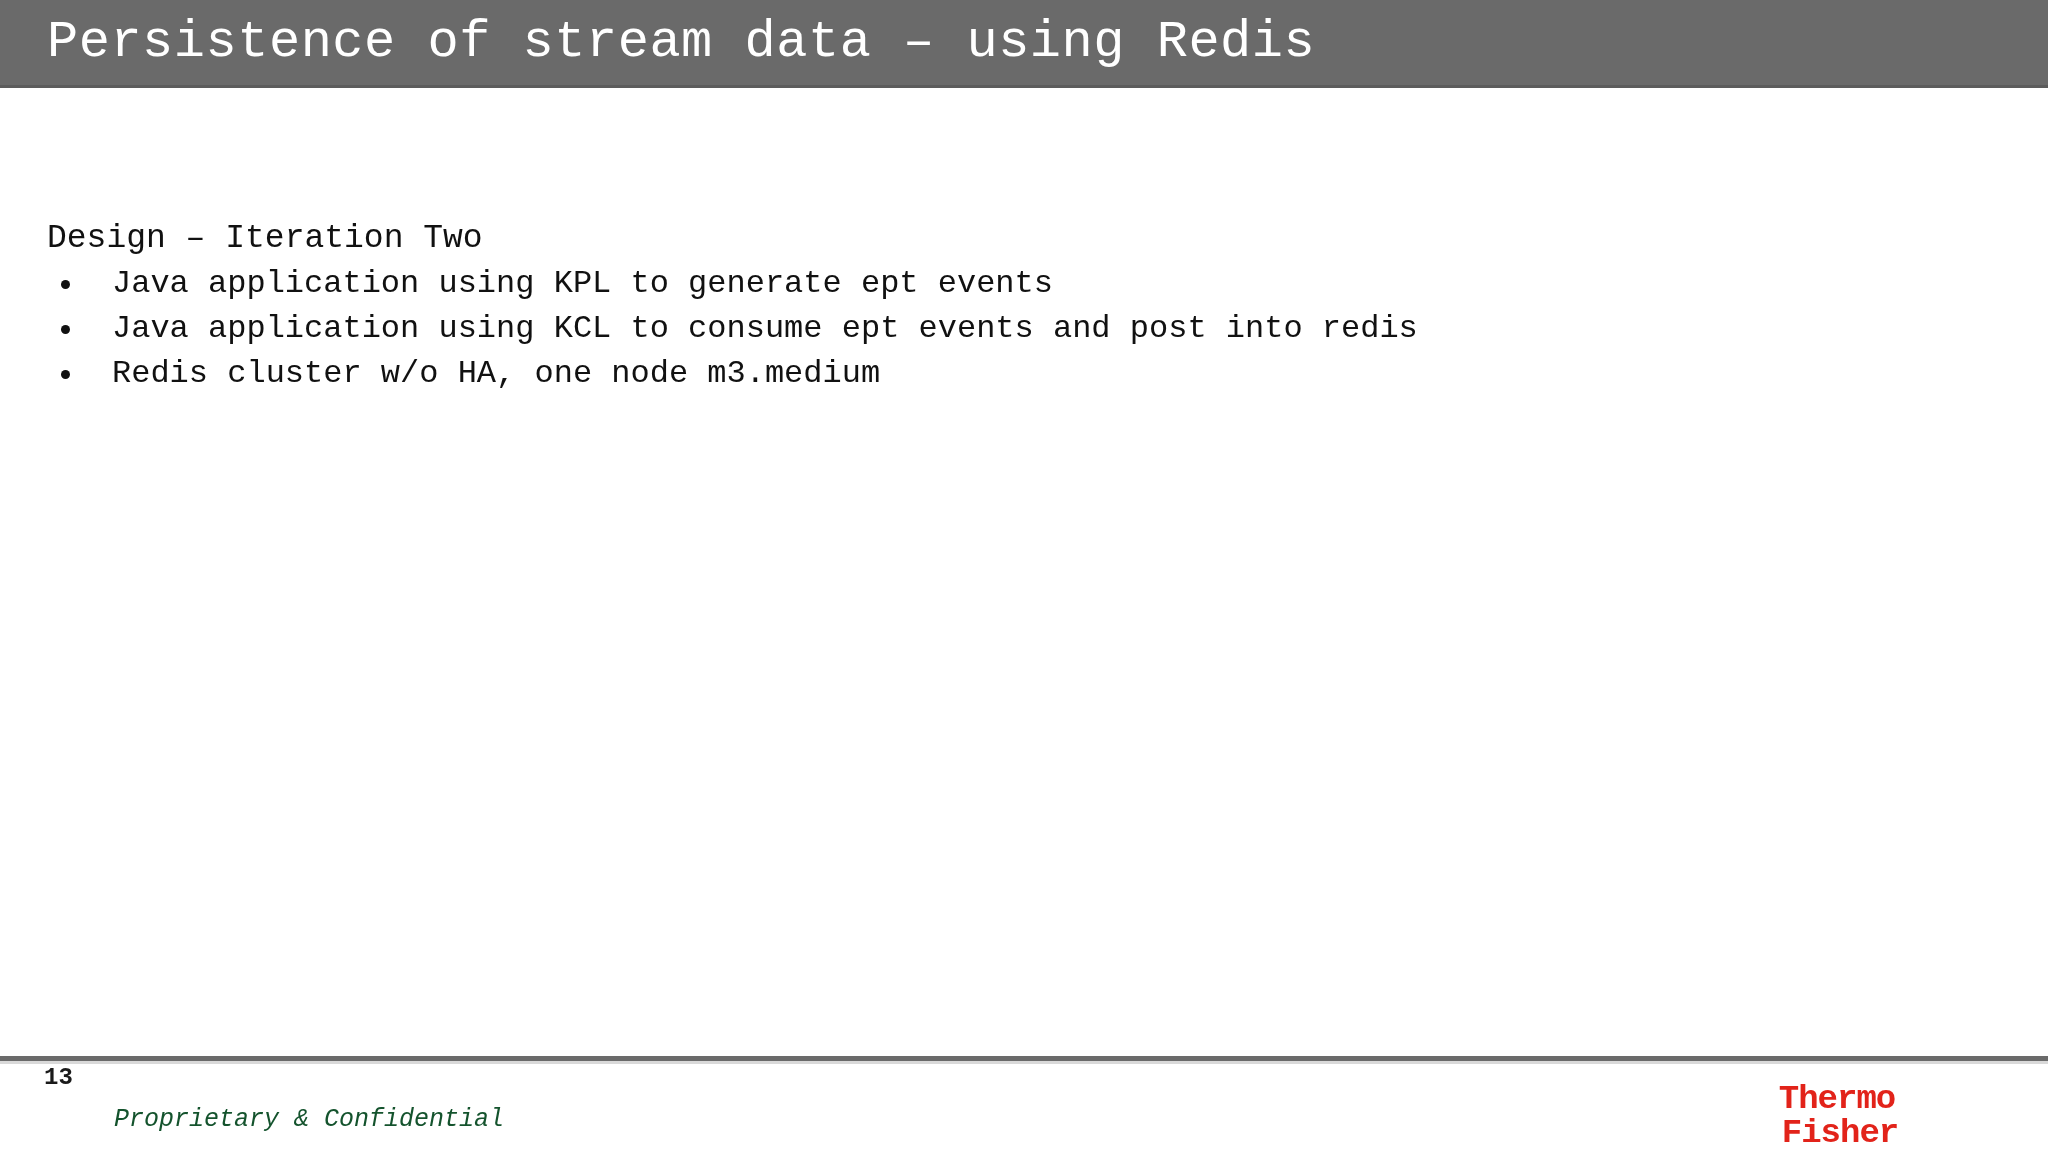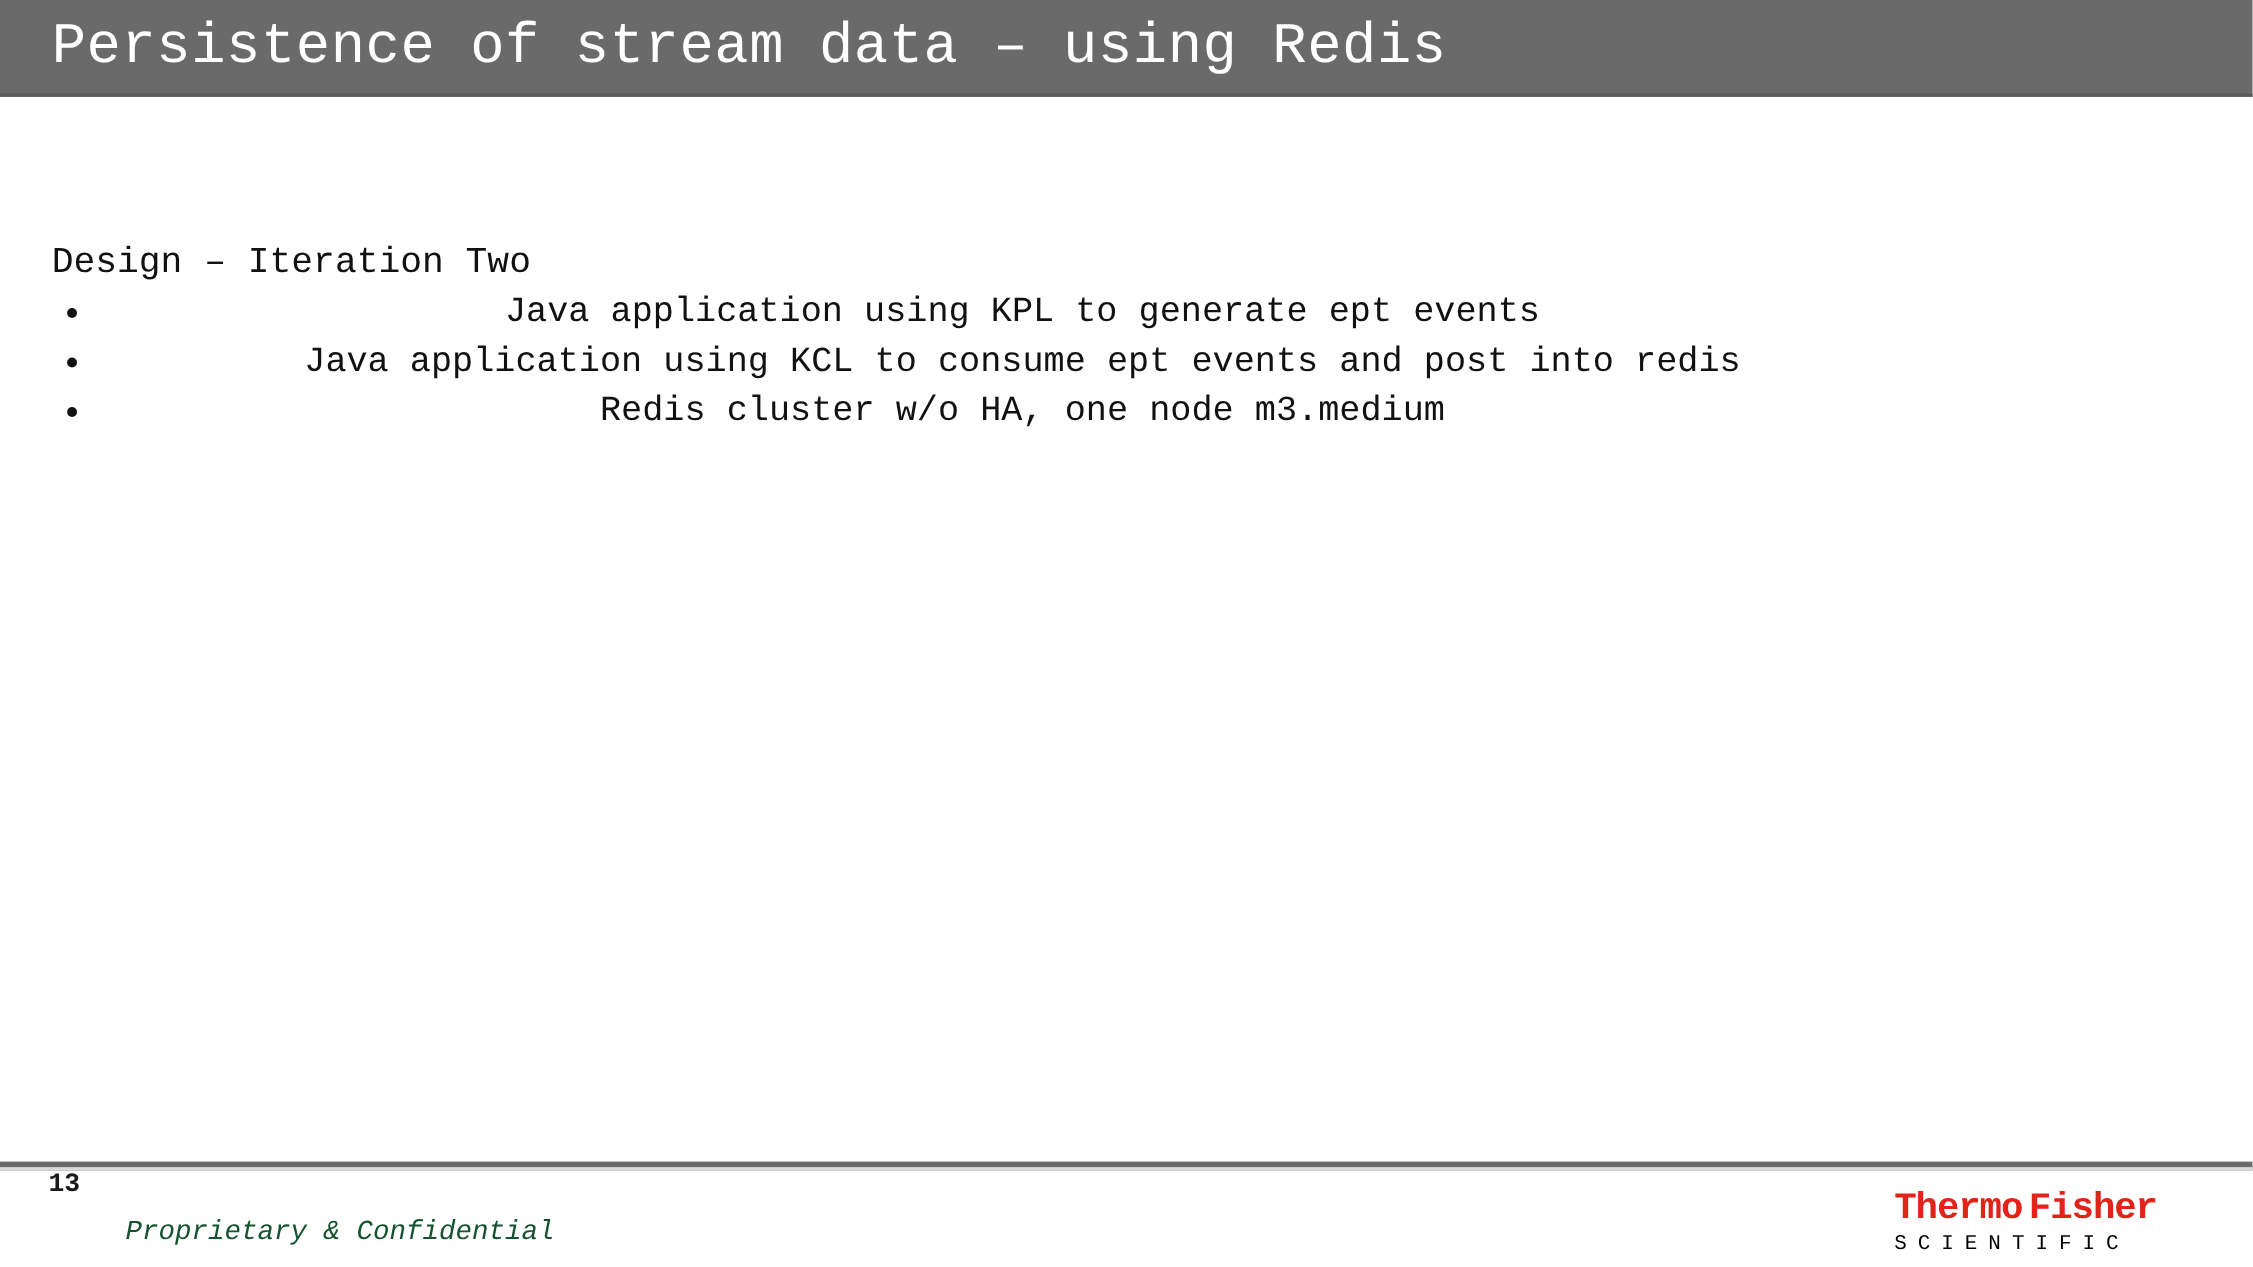--- a/index.html
+++ b/index.html
@@ -55,21 +55,20 @@
   }
   .bullet-list {
     margin: 0;
     padding: 0;
   }
   .bullet-item {
     position: relative;
     padding-left: 65px;
     line-height: 45px;
     white-space: nowrap;
-    text-align: center;
   }
   .bullet-dot {
     position: absolute;
     left: 14px;
     top: 19px;
     width: 9px;
     height: 9px;
     border-radius: 50%;
     background: #111111;
   }
@@ -103,27 +102,28 @@
 
   
   .brand-logo {
     position: absolute;
     left: 1722px;
     top: 1082px;
     width: 230px;
   }
   .brand-top {
     display: flex;
-    align-items: flex-start;
+    align-items: center;
     font-size: 34px;
     font-weight: 700;
     letter-spacing: -1px;
     color: #e2231a;
     line-height: 34px;
     white-space: nowrap;
+    flex-direction: column;
   }
   .brand-top .logo-fisher {
     margin-left: 6px;
   }
   .brand-bottom {
     margin-top: 4px;
     font-size: 19px;
     font-weight: 400;
     letter-spacing: 10px;
     color: #000000;

